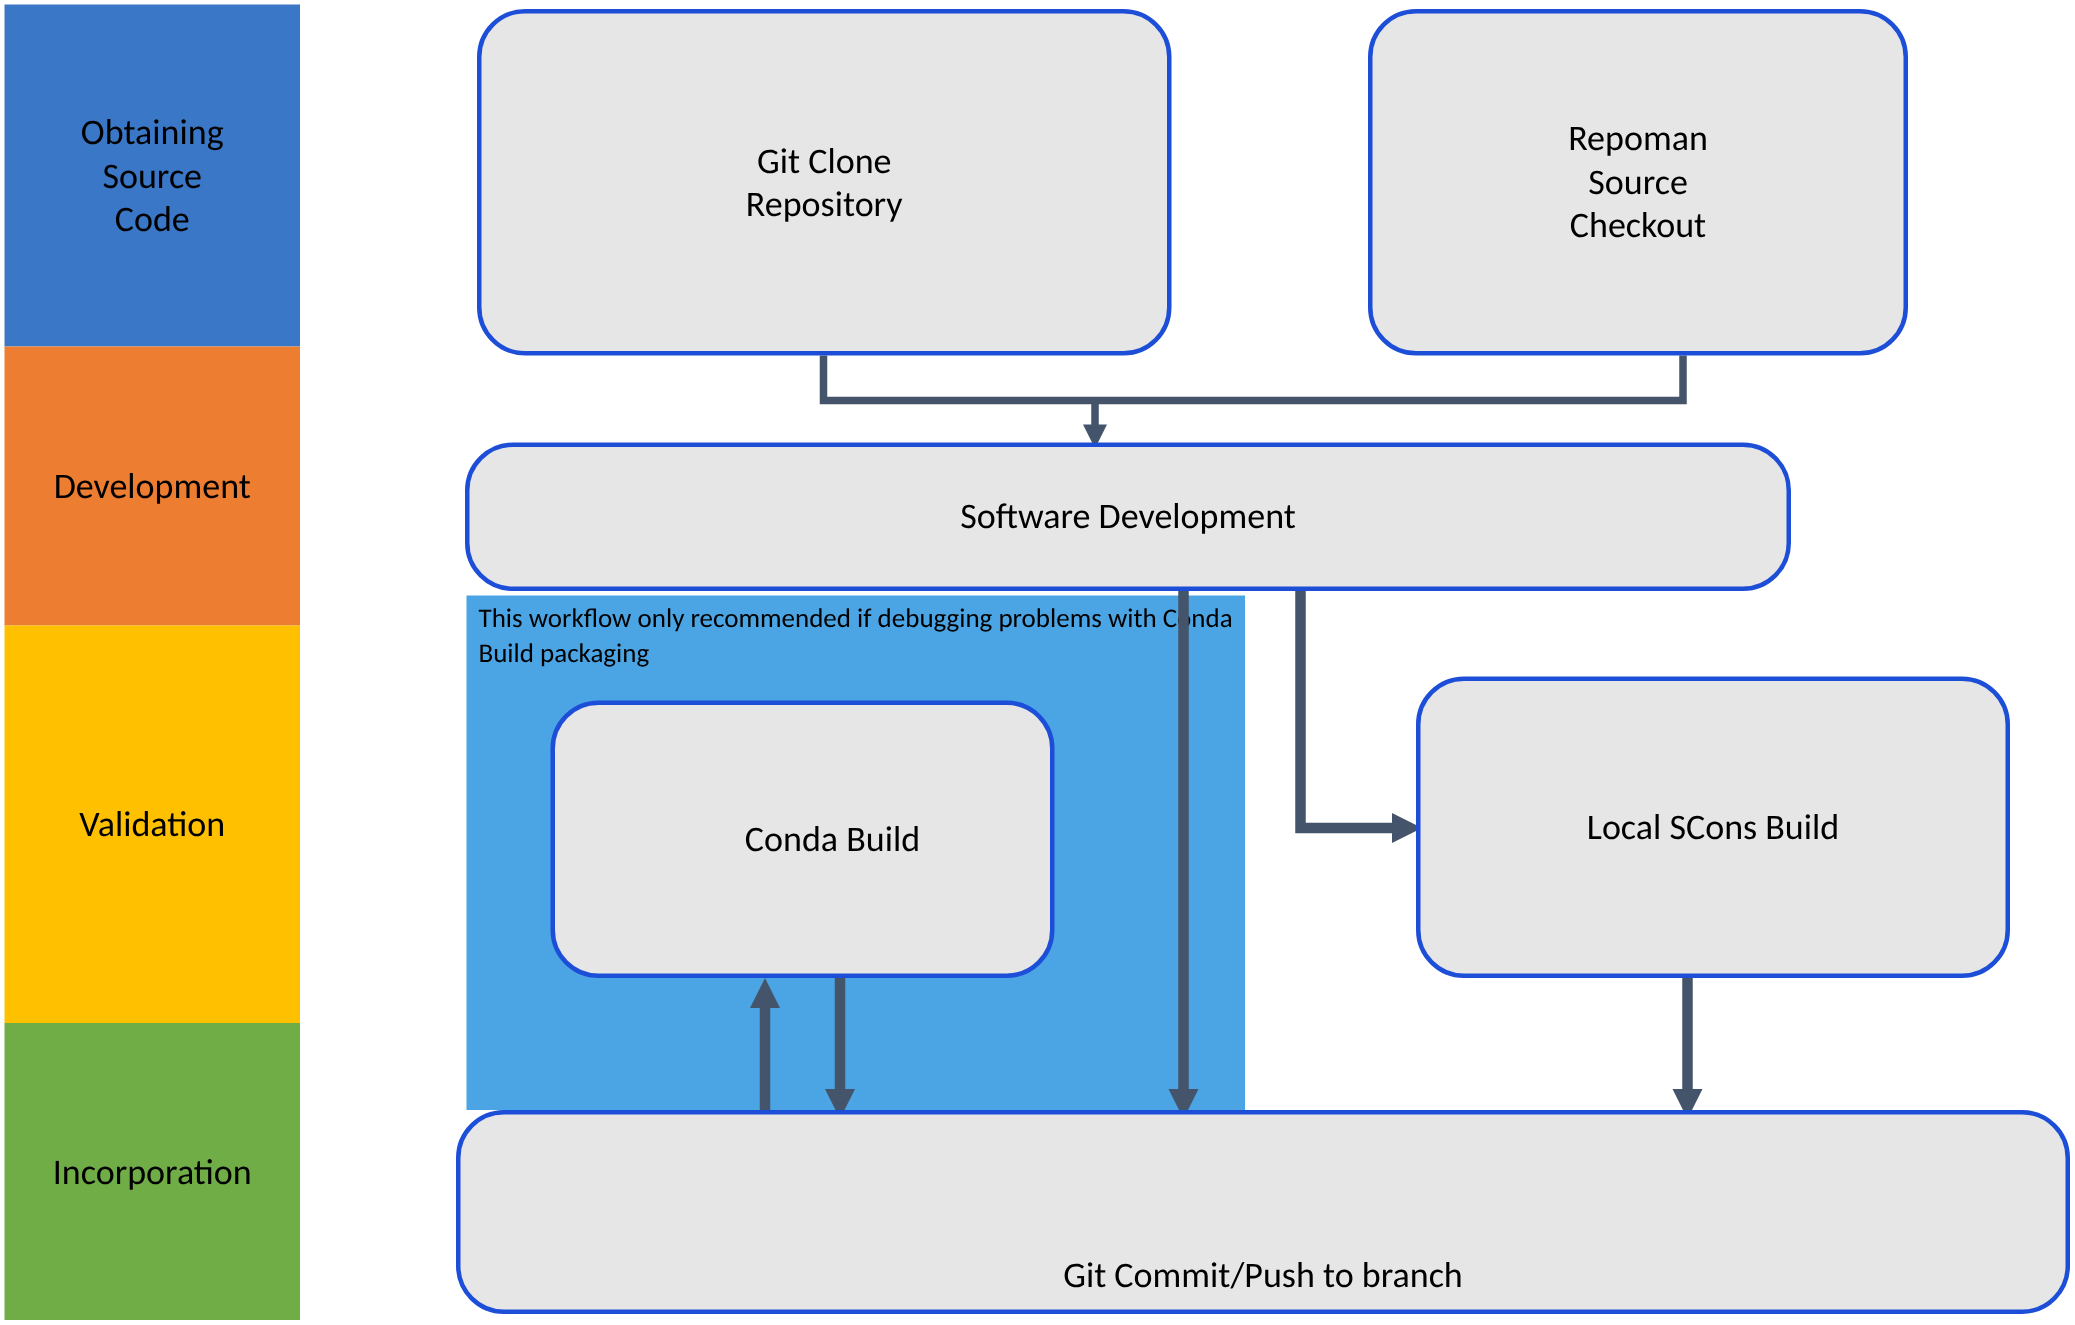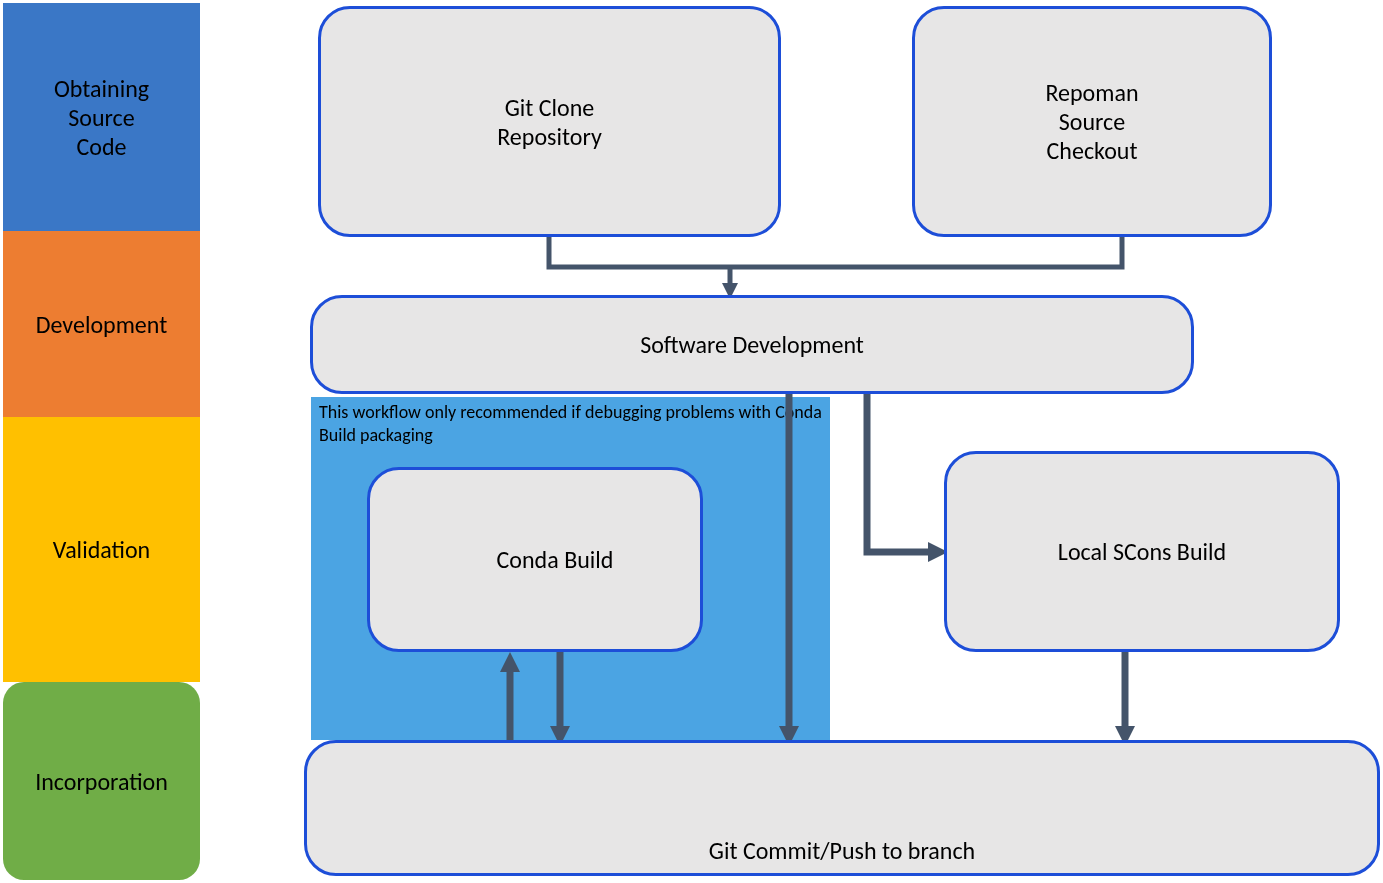--- a/index.html
+++ b/index.html
@@ -20,21 +20,21 @@
     align-items: center;
     justify-content: center;
     text-align: center;
     font-size: 24px;
     color: #000;
     box-sizing: border-box;
   }
   .phase.blue   { background: #3a77c6; }
   .phase.orange { background: #ed7d31; }
   .phase.yellow { background: #ffc000; }
-  .phase.green  { background: #70ad47; border-radius: 21px; }
+  .phase.green  { background: #70ad47; }
 
   .box {
     position: absolute;
     background: #e7e6e6;
     border: 3px solid #1d4ed8;
     border-radius: 32px;
     display: flex;
     align-items: center;
     justify-content: center;
     text-align: center;

